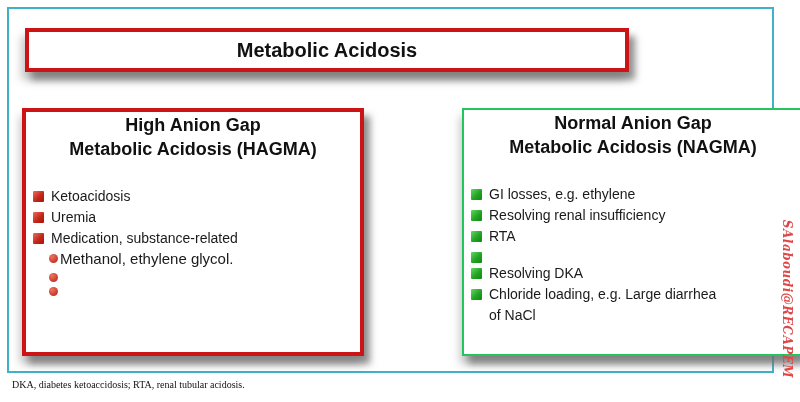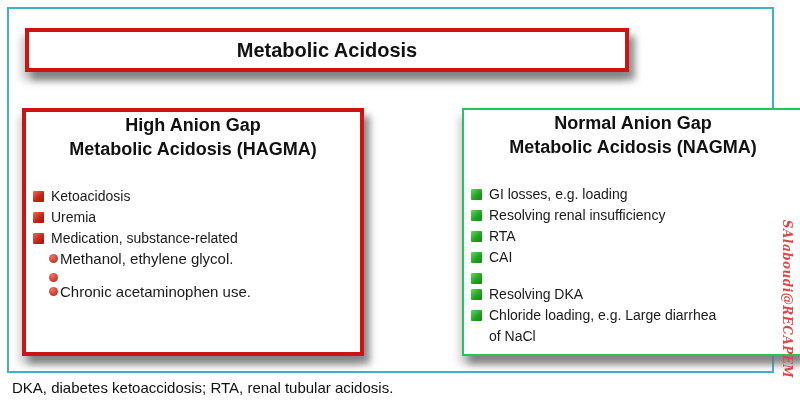--- a/index.html
+++ b/index.html
@@ -67,22 +67,23 @@
   .bullet-dot {
     flex: 0 0 auto;
     width: 9px; height: 9px;
     border-radius: 50%;
     margin: 5px 2px 0 0;
     background: radial-gradient(circle at 35% 30%, #ec7465, #b81c0c);
   }
   .caption {
     position: absolute;
     left: 12px; top: 379px;
-    font-size: 15px;
+    font-size: 10px;
     color: #111;
+    font-family: Liberation Serif, serif;
   }
   .watermark {
     position: absolute;
     left: 787px; top: 299px;
     transform: translate(-50%, -50%) rotate(90deg);
     white-space: nowrap;
     font-family: "DejaVu Serif", serif;
     font-style: italic;
     font-weight: bold;
     font-size: 12px;
@@ -128,51 +129,46 @@
           <span class="bullet-dot"></span>
           <span class="item-text">Methanol, ethylene glycol.</span>
         </li>
 
         <li>
           <span class="bullet-dot"></span>
         </li>
 
         <li>
           <span class="bullet-dot"></span>
-          <span class="item-text">Chronic acetaminophen use.</span>
         </li>
       </ul>
   </div>
 
   <div class="cause-box teal-box">
     <div class="box-title">
       <span>Normal Anion Gap</span><br>
       <span>Metabolic Acidosis (NAGMA)</span>
     </div>
     <ul class="cause-list">
 
         <li>
           <span class="bullet-sq sq-green"></span>
-          <span class="item-text">GI losses, e.g. loading</span>
+          <span class="item-text">GI losses, e.g. ethylene</span>
         </li>
 
         <li>
           <span class="bullet-sq sq-green"></span>
           <span class="item-text">Resolving renal insufficiency</span>
         </li>
 
         <li>
           <span class="bullet-sq sq-green"></span>
           <span class="item-text">RTA</span>
         </li>
 
-        <li>
-          <span class="bullet-sq sq-green"></span>
-          <span class="item-text">CAI</span>
-        </li>
 
         <li>
           <span class="bullet-sq sq-green"></span>
         </li>
 
         <li>
           <span class="bullet-sq sq-green"></span>
           <span class="item-text">Resolving DKA</span>
         </li>
 

